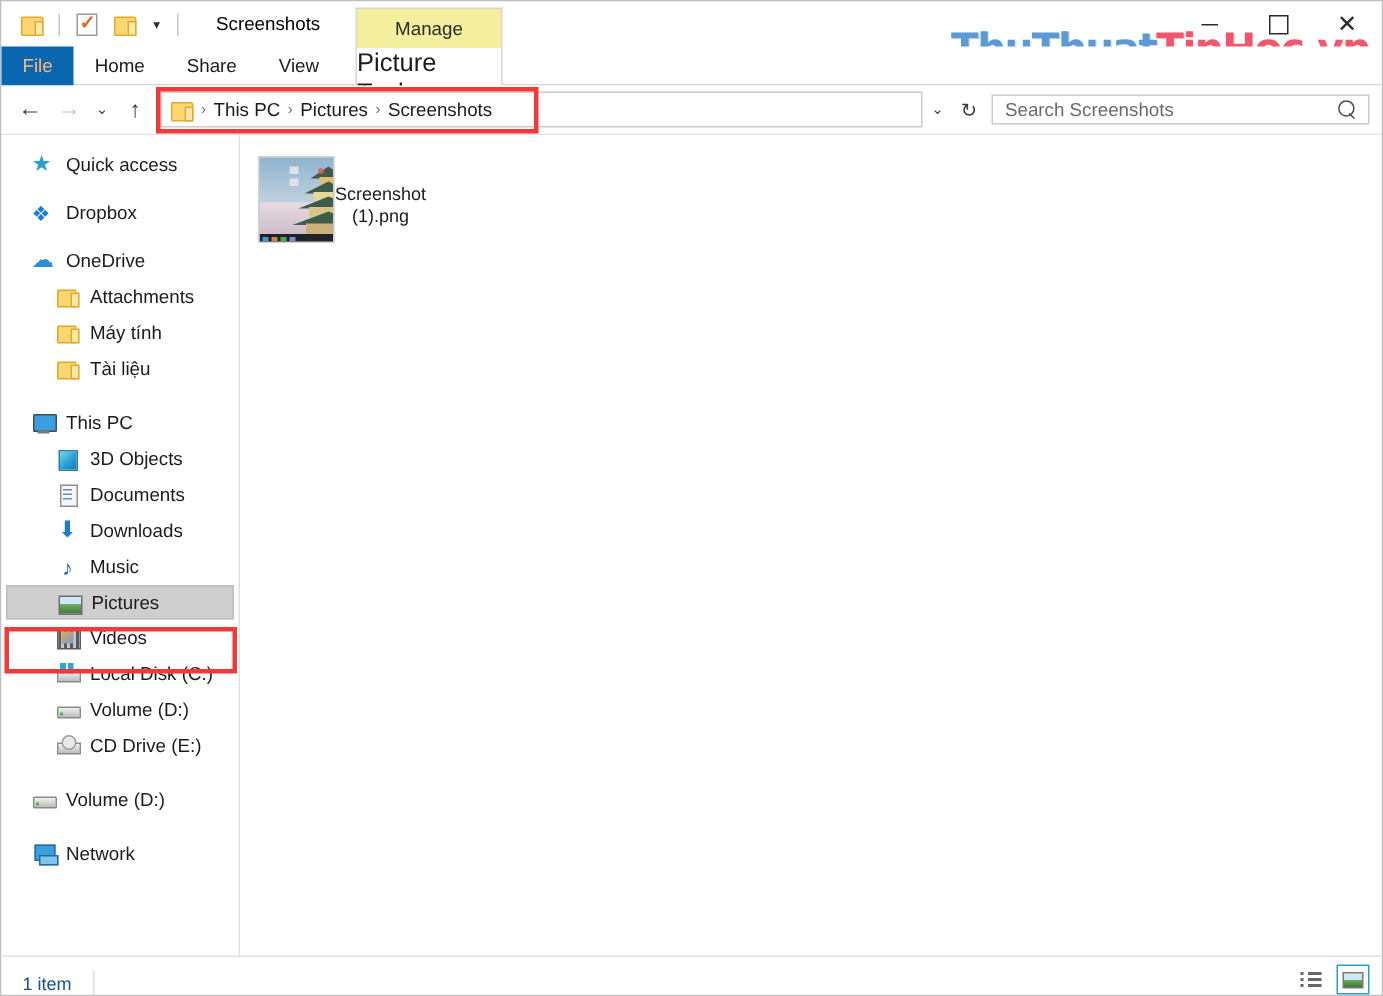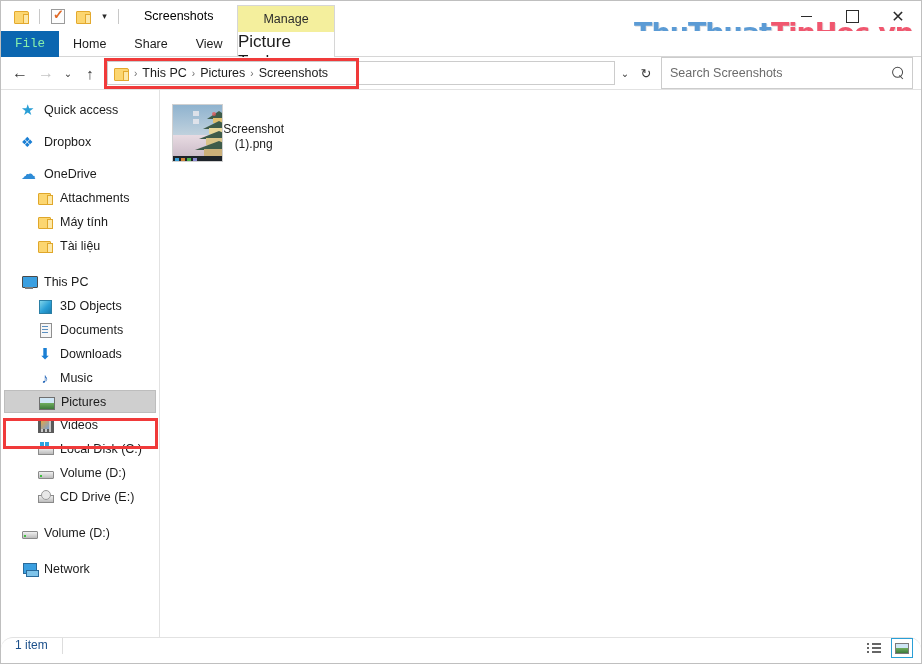--- a/index.html
+++ b/index.html
@@ -171,23 +171,22 @@
     align-items: center;
     justify-content: center;
     padding: 0 14px;
     font-size: 12.5px;
     color: #1b1b1b;
     height: 26px;
   }
 
   .tab-file {
     background: #0b66b0;
-    color: #86efac;
+    color: #fdba74;
     min-width: 48px;
-    font-family: Liberation Mono, monospace;
   }
 
   .ctx-group {
     position: absolute;
     left: 236px;
     top: -26px;
     width: 98px;
     height: 64px;
     border: 1px solid #d6d6d6;
     border-bottom: none;
@@ -274,21 +273,21 @@
   }
   .addr-refresh {
     width: 22px;
     text-align: center;
     font-size: 13px;
     color: #3a3a3a;
   }
 
   .searchbox {
     width: 252px;
-    height: 32px;
+    height: 20px;
     border: 1px solid #cccccc;
     background: #ffffff;
     display: flex;
     align-items: center;
     padding: 0 6px 0 8px;
     margin-left: 4px;
   }
   .search-input {
     flex: 1;
     border: none;
@@ -580,24 +579,23 @@
     text-align: center;
     line-height: 15px;
   }
 
   
   .statusbar {
     height: 26px;
     flex: 0 0 26px;
     border-top: 1px solid #e2e2e2;
     display: flex;
-    align-items: flex-start;
-    background: #ffffff;
-    position: relative;
-    border-radius: 12px;
+    align-items: flex-end;
+    background: #ffffff;
+    position: relative;
   }
   .status-text {
     font-size: 12px;
     color: #1b4f8a;
     padding-left: 14px;
   }
   .status-sep {
     width: 1px;
     height: 16px;
     background: #dddddd;

